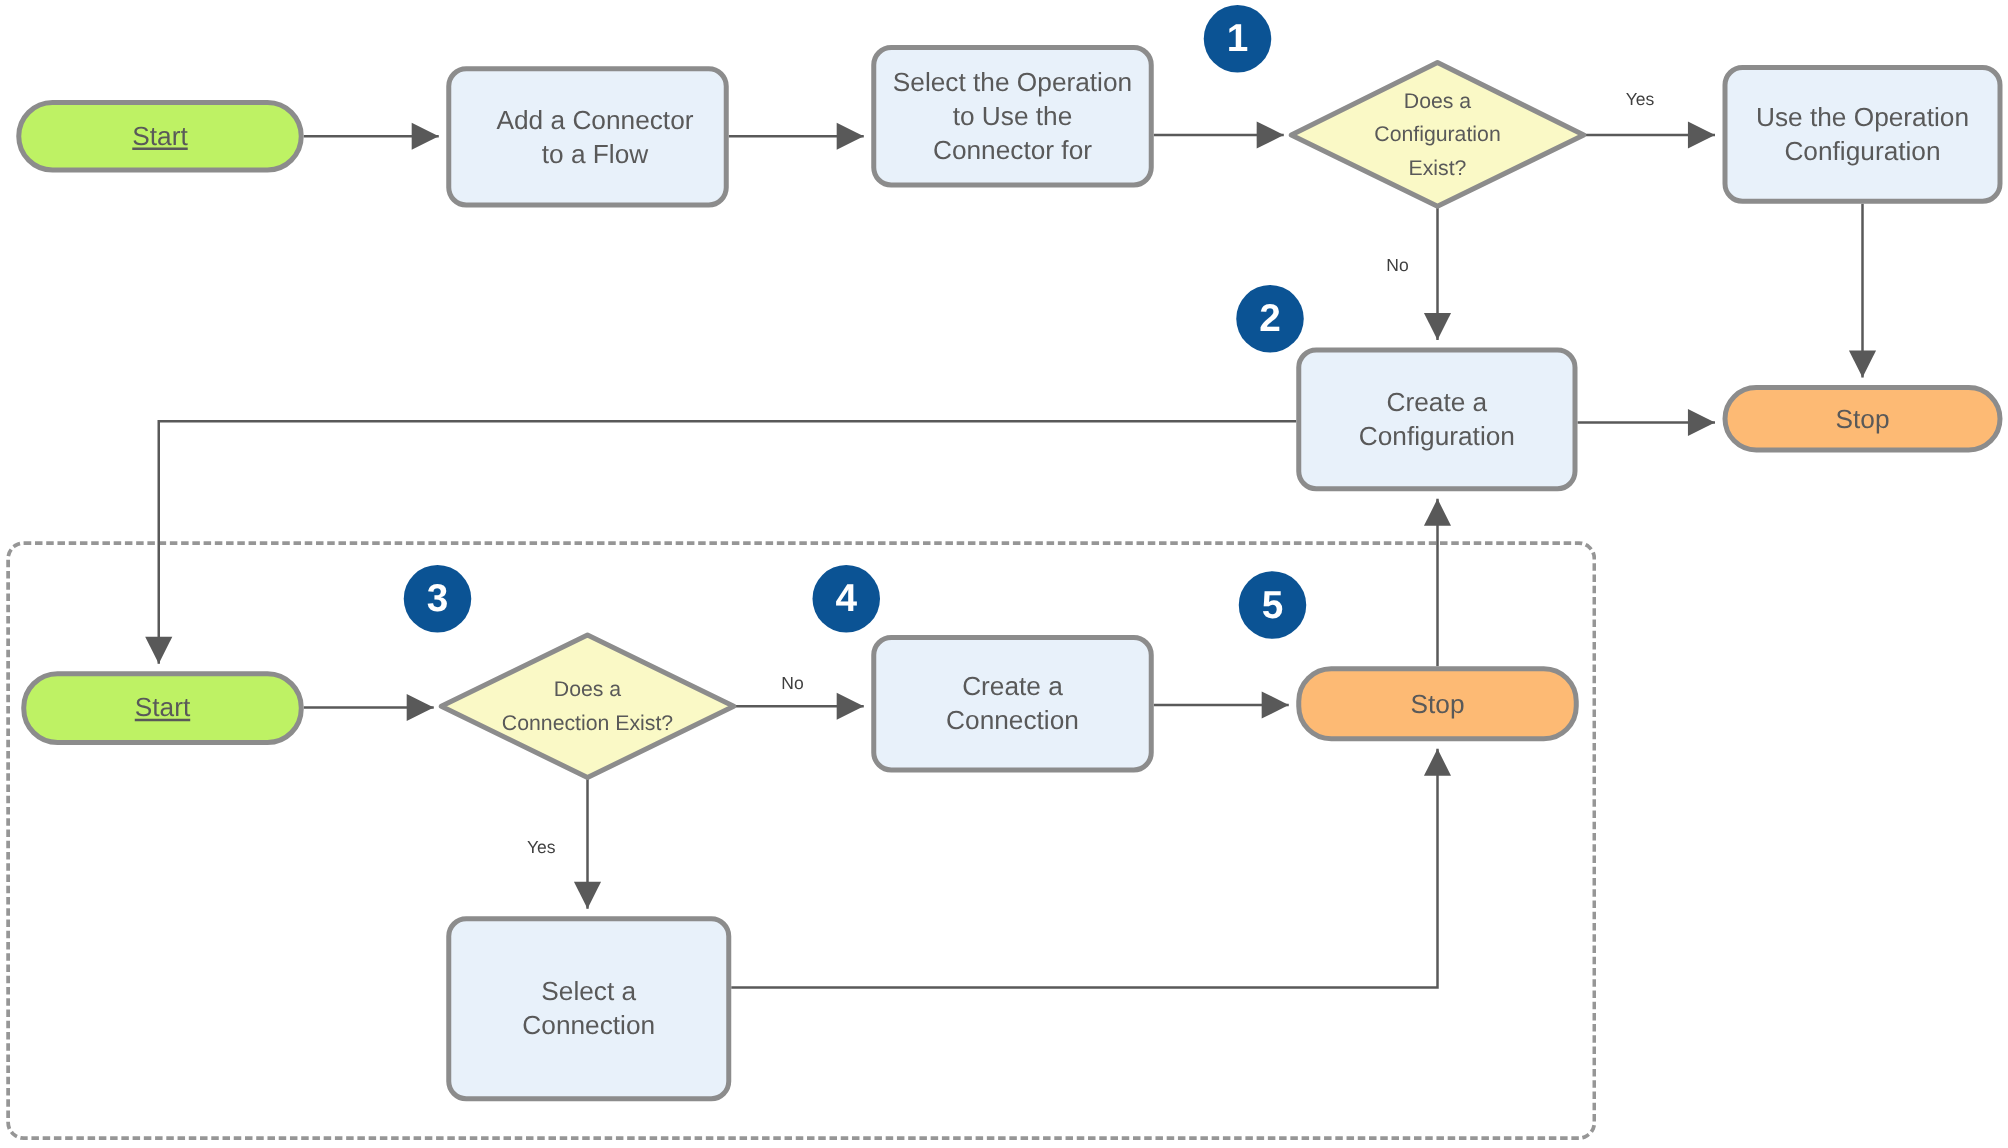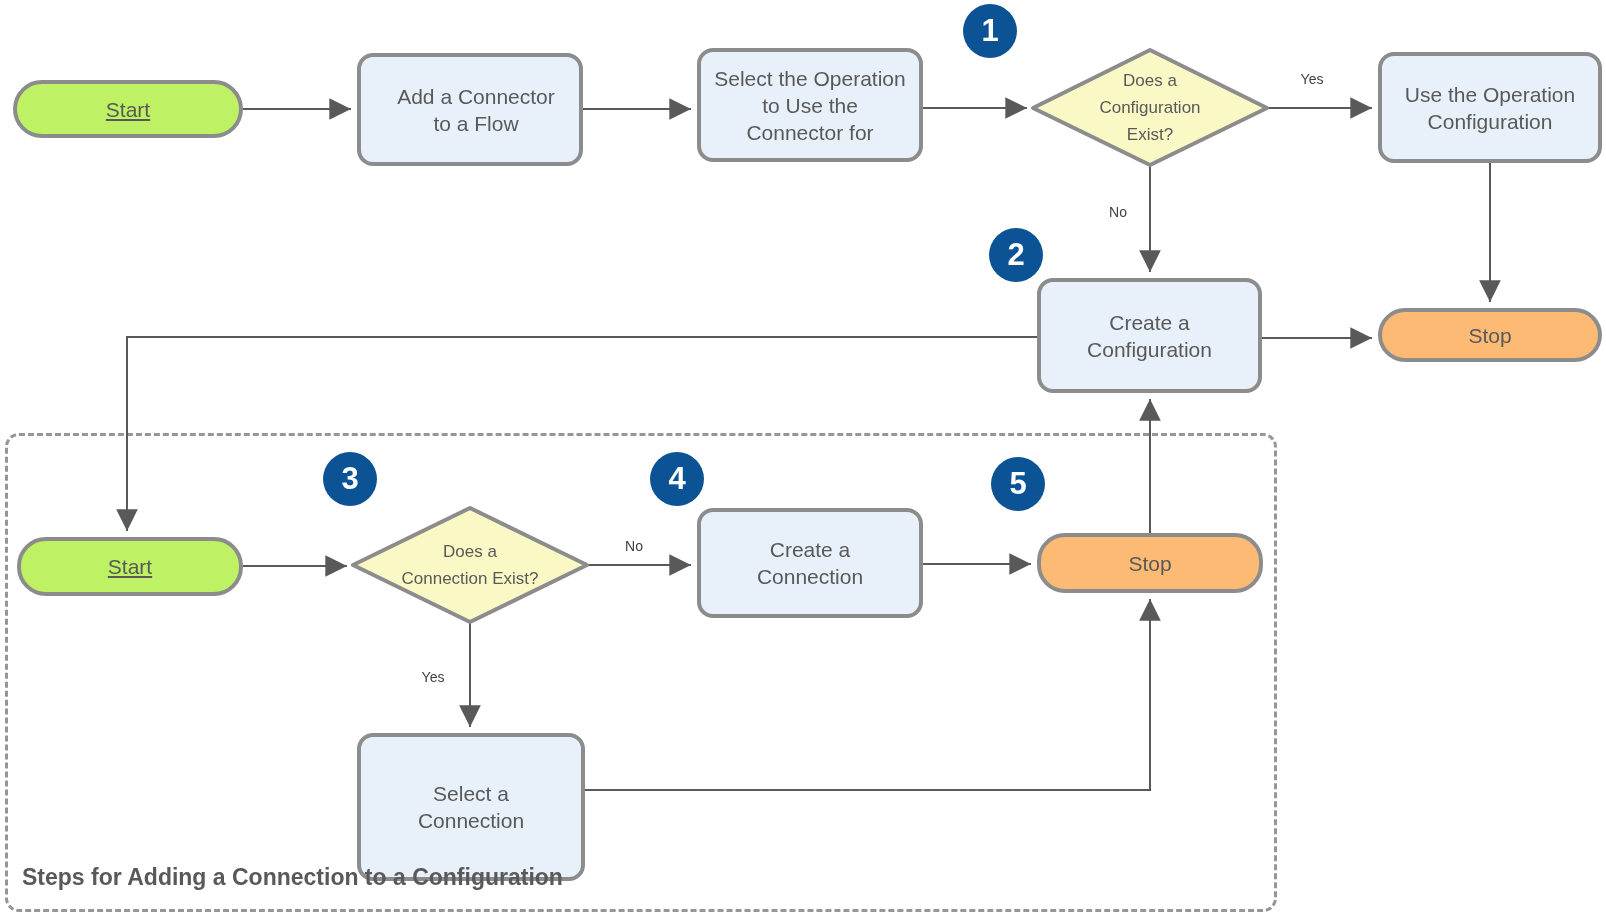--- a/index.html
+++ b/index.html
@@ -109,21 +109,21 @@
       <polygon points="1033,108 1150,50 1267,108 1150,165"></polygon>
       <polygon points="353,565 470,508 587,565 470,622"></polygon>
     </g>
   </svg>
 
   <div class="node terminal-start" style="left:13px; top:80px; width:230px; height:58px;">Start</div>
 
   <div class="node process" style="left:357px; top:53px; width:226px; height:113px;padding-left:12px;">Add a Connector
 to a Flow</div>
 
-  <div class="node process" style="left:697px; top:48px; width:226px; height:114px;">Select the Operation
+  <div class="node process" style="left:697px; top:36px; width:226px; height:114px;">Select the Operation
 to Use the
 Connector for</div>
 
   <div class="diamond-label" style="left:1060px; top:58px; width:180px; height:99px;">Does a
 Configuration
 Exist?</div>
 
   <div class="node process" style="left:1378px; top:52px; width:224px; height:111px;">Use the Operation
 Configuration</div>
 
@@ -149,15 +149,14 @@
   <div class="edge-label" style="left:1118px; top:212px;">No</div>
   <div class="edge-label" style="left:634px; top:546px;">No</div>
   <div class="edge-label" style="left:433px; top:677px;">Yes</div>
 
   <div class="badge" style="left:963px; top:4px;">1</div>
   <div class="badge" style="left:989px; top:228px;">2</div>
   <div class="badge" style="left:323px; top:452px;">3</div>
   <div class="badge" style="left:650px; top:452px;">4</div>
   <div class="badge" style="left:991px; top:457px;">5</div>
 
-  <div class="diagram-title">Steps for Adding a Connection to a Configuration</div>
 
 </div>
 
 </body></html>

